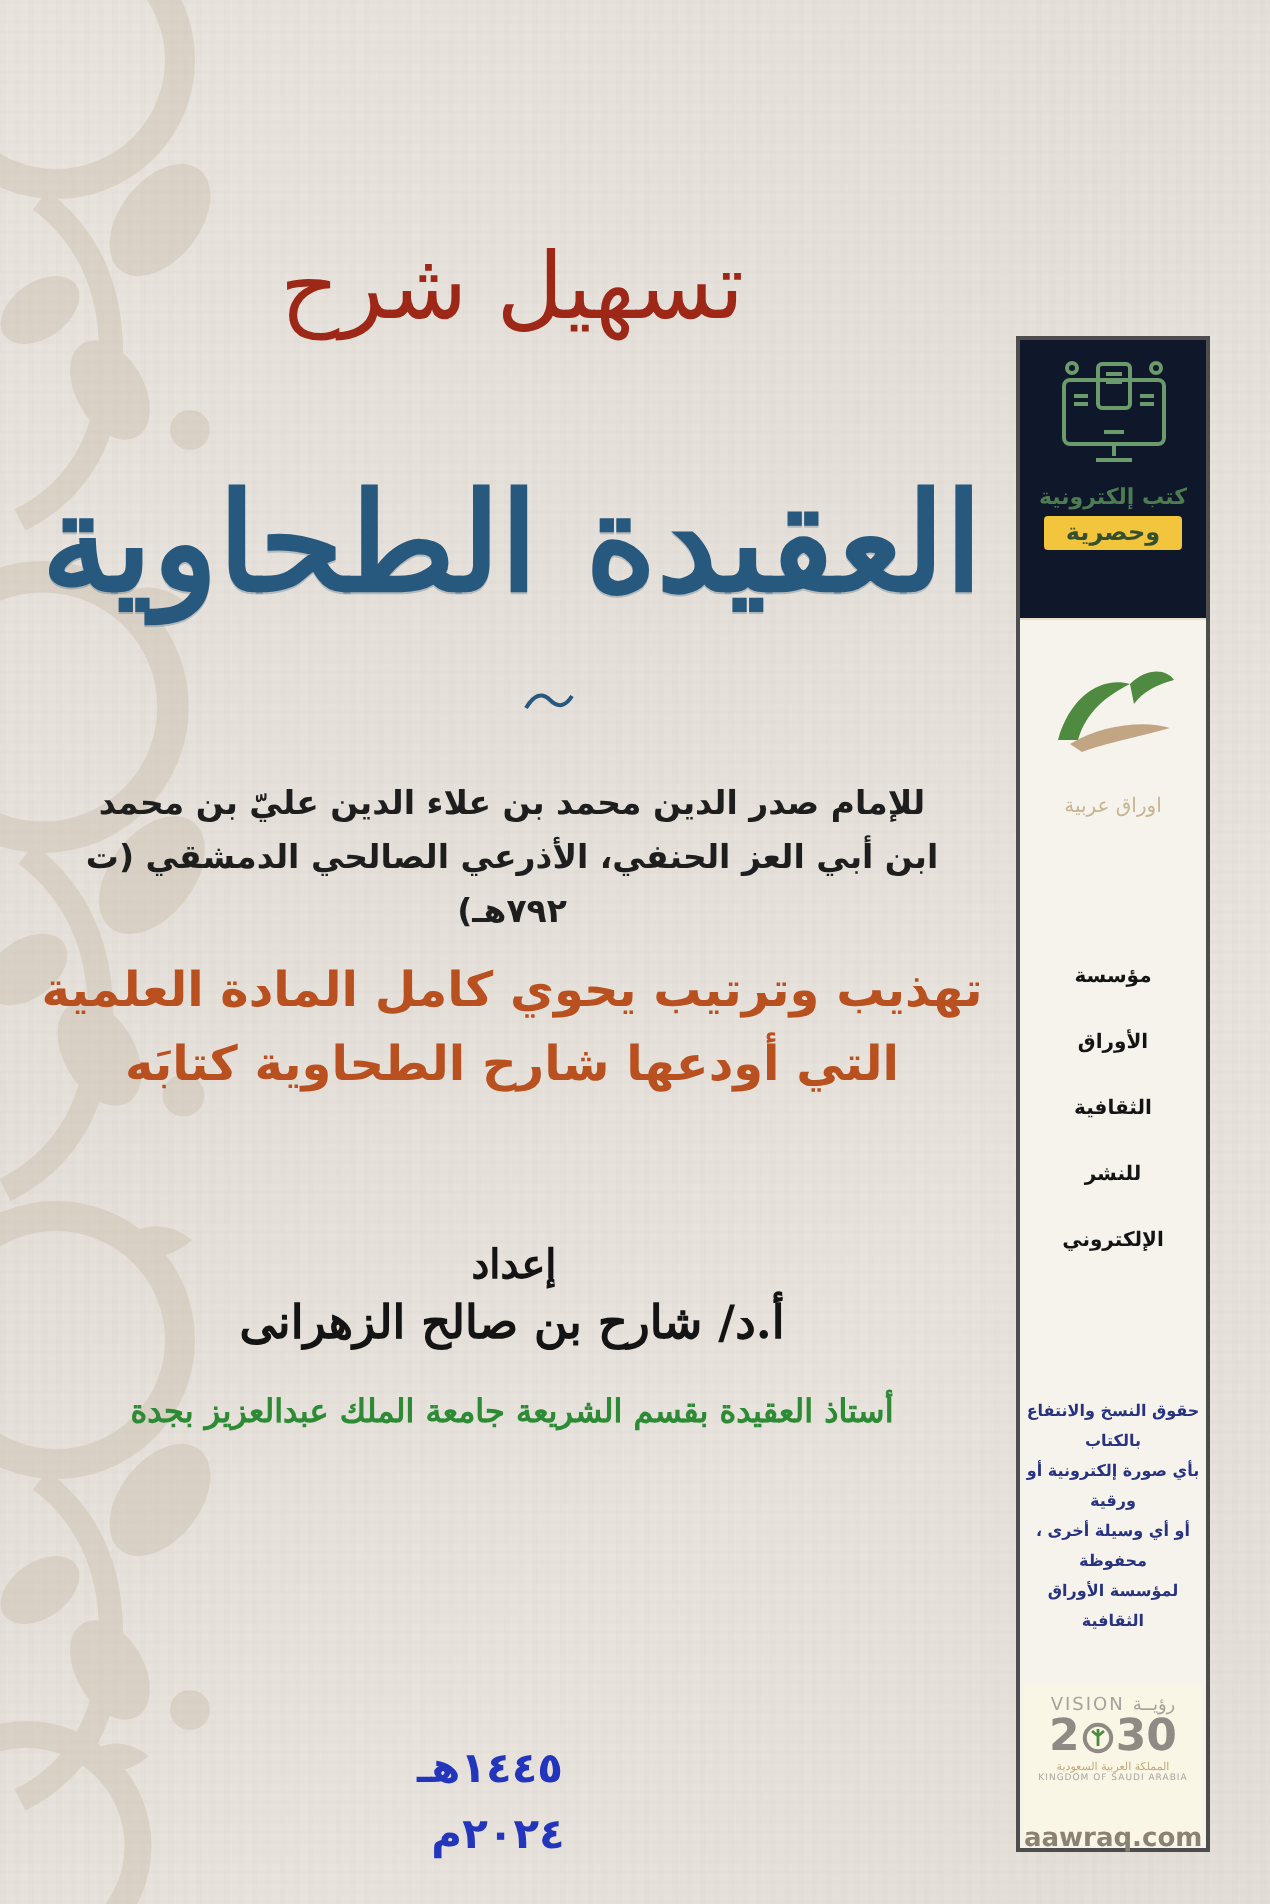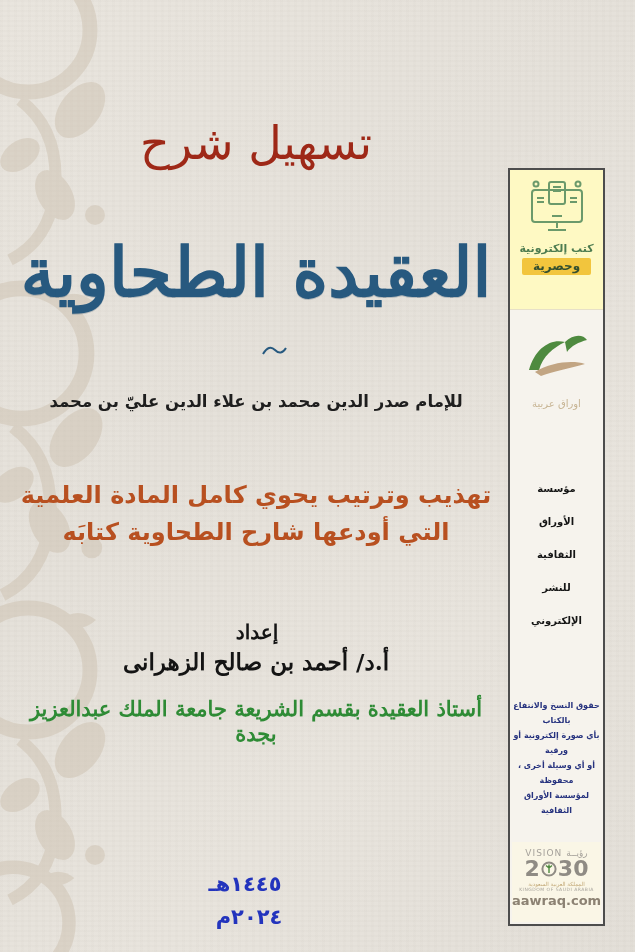--- a/index.html
+++ b/index.html
@@ -53,39 +53,39 @@
     font-size: 20px; font-weight: 600; color: #141414;
     font-family: "DejaVu Serif", "Liberation Serif", serif;
   }
   .preparer-name {
     position: absolute; top: 648px; right: 30px; left: 30px;
     font-size: 23px; font-weight: 600; color: #141414;
     font-family: "DejaVu Serif", "Liberation Serif", serif;
   }
   .preparer-title {
     position: absolute; top: 696px; right: 10px; left: 10px;
-    font-size: 21px; font-weight: 700; color: #2e8b35;
+    font-size: 16px; font-weight: 700; color: #2e8b35;
     font-family: "DejaVu Serif", "Liberation Serif", serif;
   }
   .dates {
     position: absolute; top: 868px; right: 212px; width: 110px;
     font-size: 21px; font-weight: 700; color: #2334bd; line-height: 33px;
     text-align: center;
   }
   .dates .greg { padding-left: 8px; }
 
   
   .sidebar {
     position: absolute; left: 508px; top: 168px; width: 97px; height: 758px;
     background: #f6f3ed; border: 2px solid #4d4d4d; z-index: 3;
     direction: rtl; text-align: center;
   }
   .badge-panel {
     position: absolute; top: 0; left: 0; right: 0; height: 140px;
-    background: #fef9c3; border-bottom: 1px solid #e7e0c8; padding-top: 8px;
+    background: #0f172a; border-bottom: 1px solid #e7e0c8; padding-top: 8px;
   }
   .badge-line1 { font-size: 11px; font-weight: 700; color: #4d7c50; margin-top: 2px; }
   .badge-line2 {
     display: inline-block; margin-top: 3px; padding: 1px 11px 2px;
     font-size: 12px; font-weight: 700; color: #35502f; background: #f2c53d;
     border-radius: 2px;
   }
   .logo-block { position: absolute; top: 160px; left: 0; right: 0; }
   .logo-text { font-size: 10px; color: #c7b493; margin-top: 14px; letter-spacing: 1px; }
   .publisher-words {
@@ -97,21 +97,21 @@
     font-size: 8px; font-weight: 700; color: #27337f; line-height: 15px;
   }
   .vision-panel {
     position: absolute; top: 672px; left: 2px; right: 2px; height: 80px;
     background: #faf6e6; padding-top: 6px;
   }
   .vision-row { font-size: 9px; color: #a6a29b; letter-spacing: 1px; display: flex; justify-content: center; gap: 4px; direction: ltr; }
   .vision-year { font-size: 22px; font-weight: 700; color: #8f8b84; line-height: 22px; direction: ltr; display: flex; align-items: center; justify-content: center; gap: 1px; }
   .kingdom-ar { font-size: 5.5px; color: #c3a978; margin-top: 1px; }
   .kingdom-en { font-size: 4.5px; color: #a8a49d; letter-spacing: .5px; }
-  .website { font-size: 13px; font-weight: 700; color: #8c8273; margin-top: 1px; direction: ltr; }
+  .website { font-size: 13px; font-weight: 700; color: #8c8273; margin-top: 20px; direction: ltr; }
 </style>
 </head>
 <body>
 
 <div class="page">
 
   <svg class="ornament" width="135" height="952" viewBox="0 0 135 952">
     <defs>
       <g id="motif" fill="#c9bca9" stroke="#c9bca9">
         <circle cx="28" cy="70" r="62" fill="none" stroke-width="15"></circle>
@@ -136,30 +136,31 @@
     <div class="supertitle">تسهيل شرح</div>
 
     <div class="main-title">العقيدة الطحاوية</div>
 
     <svg class="flourish" width="26" height="16" viewBox="0 0 26 16">
       <path d="M2 12 Q8 2 14 8 Q20 14 25 6" fill="none" stroke="#27597f" stroke-width="2"></path>
     </svg>
 
     <div class="author-block">
       <div>للإمام صدر الدين محمد بن علاء الدين عليّ بن محمد</div>
+      <div>ابن أبي العز الحنفي، الأذرعي الصالحي الدمشقي (ت ٧٩٢هـ)</div>
     </div>
 
     <div class="desc-block">
       <div>تهذيب وترتيب يحوي كامل المادة العلمية</div>
       <div>التي أودعها شارح الطحاوية كتابَه</div>
     </div>
 
     <div class="prepared-label">إعداد</div>
 
-    <div class="preparer-name">أ.د/ أحمد بن صالح الزهرانى</div>
+    <div class="preparer-name">أ.د/ شارح بن صالح الزهرانى</div>
 
     <div class="preparer-title">أستاذ العقيدة بقسم الشريعة جامعة الملك عبدالعزيز  بجدة</div>
 
     <div class="dates">
       <div class="hijri">١٤٤٥هـ</div>
       <div class="greg">٢٠٢٤م</div>
     </div>
   </div>
 
   <div class="sidebar">

